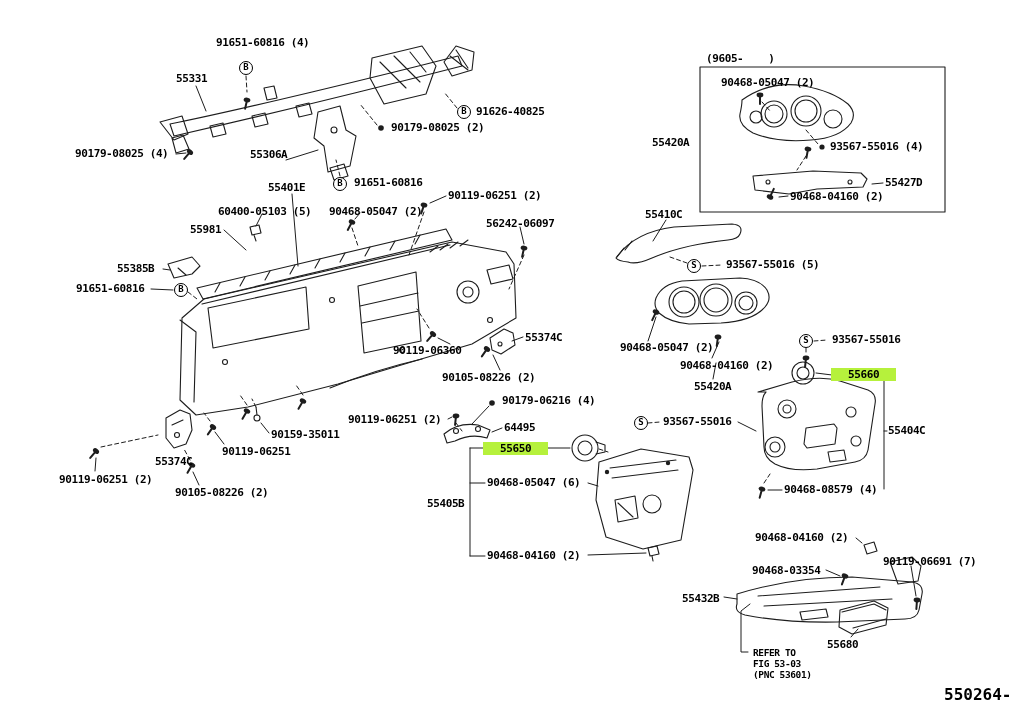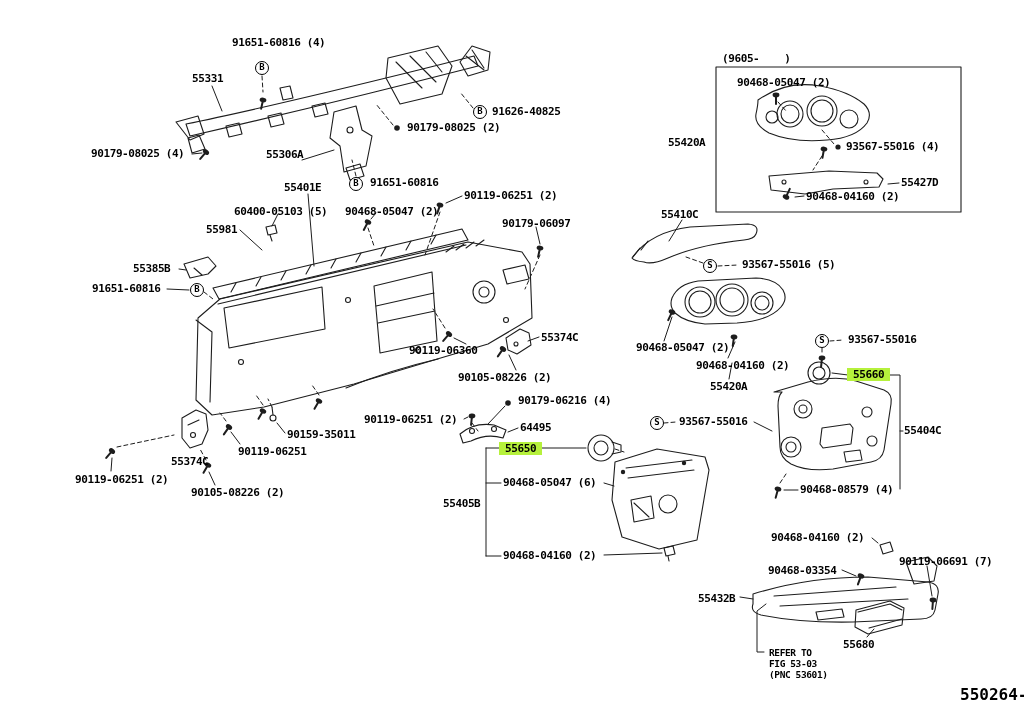--- a/index.html
+++ b/index.html
@@ -4,29 +4,29 @@
 <style>
   * { box-sizing: border-box; }
   html, body { margin: 0; padding: 0; }
   body {
     width: 1024px; height: 707px;
     background: #ffffff;
     position: relative;
     font-family: "DejaVu Sans Mono", "Liberation Mono", monospace;
     overflow: hidden;
   }
-  .stage { position: absolute; left: 16px; top: 0; width: 992px; height: 707px; }
+  .stage { position: absolute; left: 0; top: 0; width: 992px; height: 707px; }
   .art { position: absolute; left: 0; top: 0; }
   .lbl {
     position: absolute;
     font-size: 11px; font-weight: 700; line-height: 11px;
     color: #000; white-space: pre; letter-spacing: -0.4px;
   }
   .lbl.sm { font-size: 9.5px; line-height: 10px; }
-  .lbl.hl { background: var(--hl, #b6f13c); padding: 1px 6px; margin: -1px -3px; }
+  .lbl.hl { background: var(--hl, #b6f13c); padding: 1px 17px; margin: -1px -3px; }
   .mark {
     position: absolute; width: 14px; height: 14px;
     border: 1.4px solid #000; border-radius: 50%;
     font-size: 9px; font-weight: 700; line-height: 11px;
     text-align: center; color: #000; background: #fff;
   }
   .footer { position: absolute; font-size: 16px; font-weight: 700; }
 </style>
 </head>
 <body>
@@ -304,21 +304,21 @@
   <div class="lbl" style="left:476px;top:106px">91626-40825</div>
   <div class="lbl" style="left:391px;top:122px">90179-08025 (2)</div>
   <div class="lbl" style="left:75px;top:148px">90179-08025 (4)</div>
   <div class="lbl" style="left:250px;top:149px">55306A</div>
   <div class="lbl" style="left:354px;top:177px">91651-60816</div>
   <div class="lbl" style="left:268px;top:182px">55401E</div>
   <div class="lbl" style="left:448px;top:190px">90119-06251 (2)</div>
   <div class="lbl" style="left:218px;top:206px">60400-05103 (5)</div>
   <div class="lbl" style="left:329px;top:206px">90468-05047 (2)</div>
   <div class="lbl" style="left:190px;top:224px">55981</div>
-  <div class="lbl" style="left:486px;top:218px">90179-06097</div>
+  <div class="lbl" style="left:486px;top:218px">56242-06097</div>
   <div class="lbl" style="left:117px;top:263px">55385B</div>
   <div class="lbl" style="left:76px;top:283px">91651-60816</div>
   <div class="lbl" style="left:706px;top:53px">(9605-    )</div>
   <div class="lbl" style="left:721px;top:77px">90468-05047 (2)</div>
   <div class="lbl" style="left:652px;top:137px">55420A</div>
   <div class="lbl" style="left:830px;top:141px">93567-55016 (4)</div>
   <div class="lbl" style="left:885px;top:177px">55427D</div>
   <div class="lbl" style="left:790px;top:191px">90468-04160 (2)</div>
   <div class="lbl" style="left:645px;top:209px">55410C</div>
   <div class="lbl" style="left:726px;top:259px">93567-55016 (5)</div>

